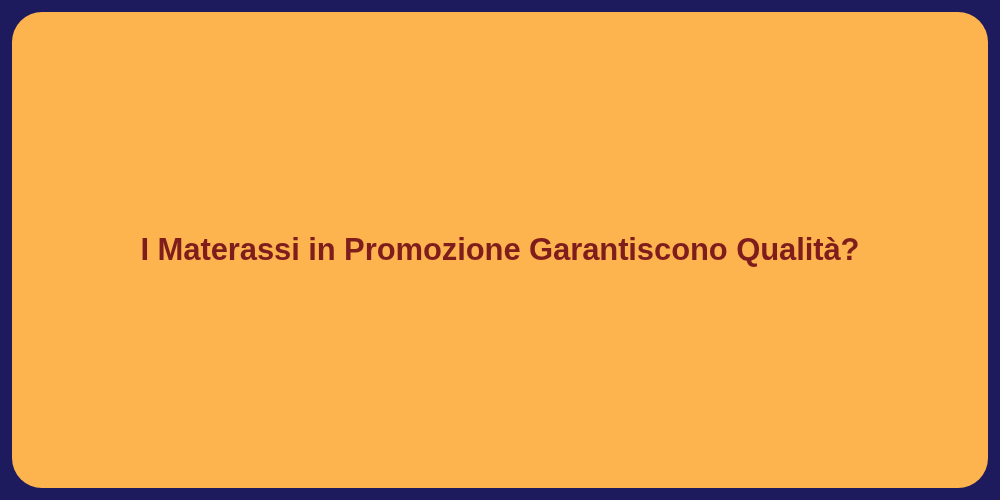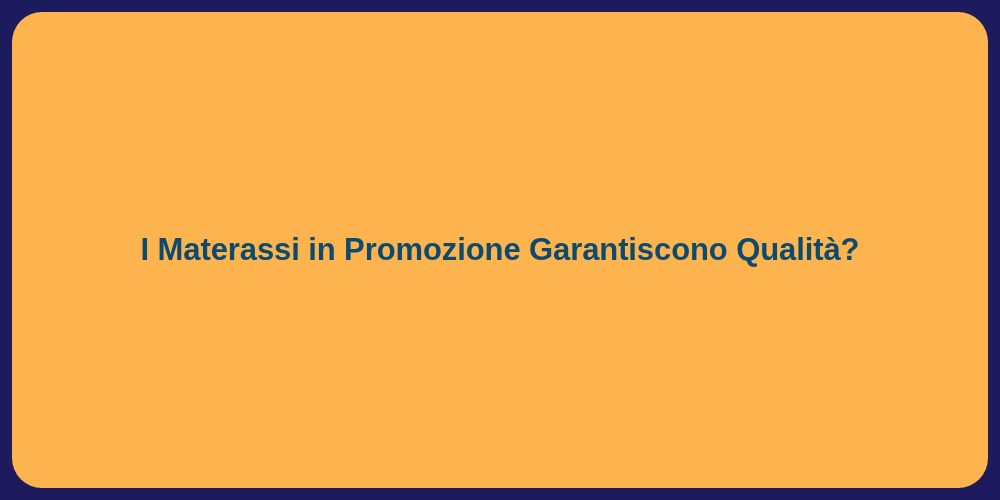--- a/index.html
+++ b/index.html
@@ -39,21 +39,21 @@
   }
 
   #banner-heading {
     margin: 0;
     padding: 0 40px;
     font-family: "Liberation Sans", sans-serif;
     font-size: 31px;
     font-weight: bold;
     line-height: 1.25;
     letter-spacing: -0.1px;
-    color: #0c4a6e;
+    color: #7f1d1d;
     white-space: nowrap;
   }
 </style>
 </head>
 <body>
 
 <div id="banner-root">
   <div id="banner-panel">
     <h1 id="banner-heading">I Materassi in Promozione Garantiscono Qualità?</h1>
   </div>

